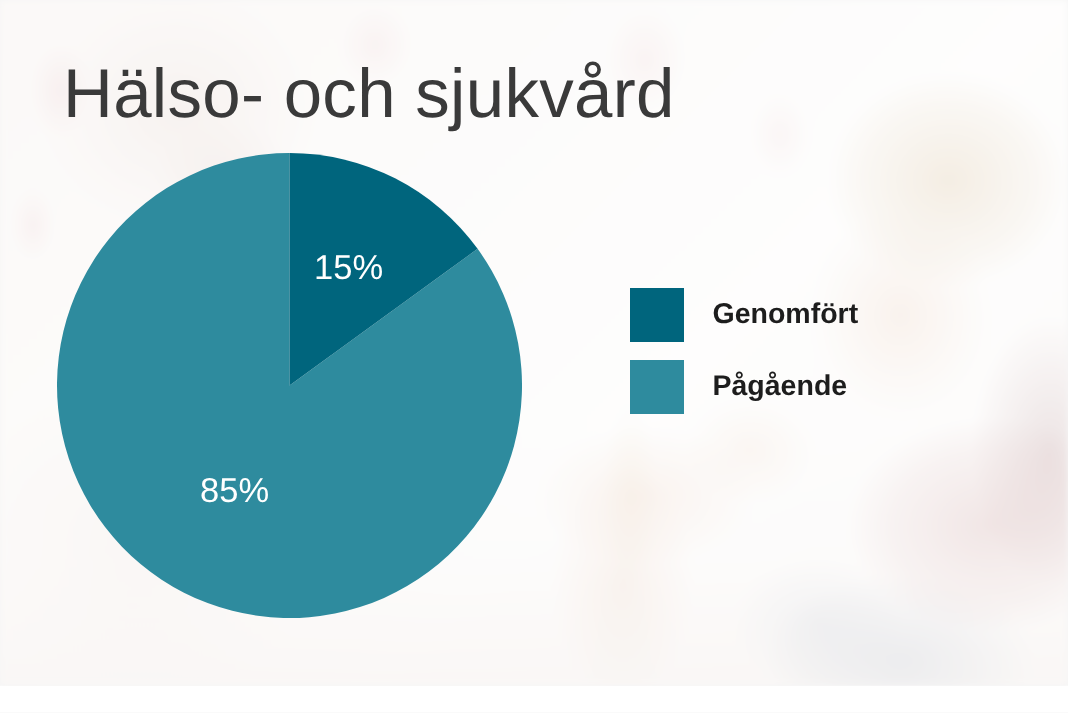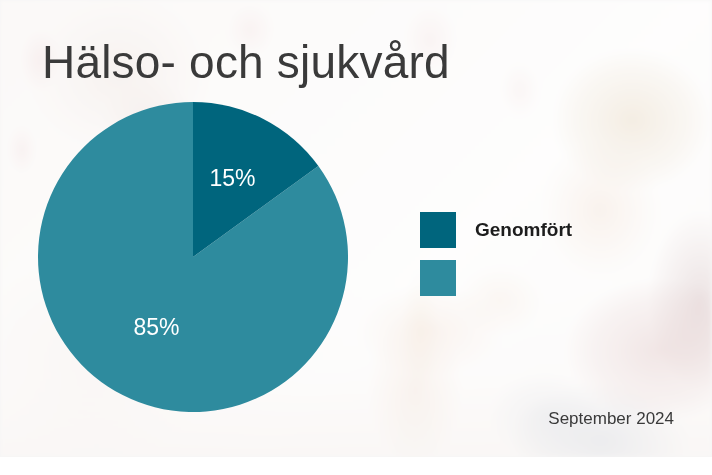--- a/index.html
+++ b/index.html
@@ -86,21 +86,21 @@
     font-family: "Liberation Sans", sans-serif;
     font-size: 23px;
     font-weight: 400;
     fill: #ffffff;
   }
 
   
   .legend {
     position: absolute;
     left: 420px;
-    top: 206px;
+    top: 186px;
   }
   .legend-row {
     display: flex;
     align-items: center;
     height: 48px;
   }
   .legend-swatch {
     width: 36px;
     height: 36px;
     flex: 0 0 36px;
@@ -145,18 +145,18 @@
     </svg>
   </div>
 
   <div class="legend">
     <div class="legend-row">
       <span class="legend-swatch" id="sw0" style="background: rgb(0, 101, 125);"></span>
       <span class="legend-label">Genomfört</span>
     </div>
     <div class="legend-row">
       <span class="legend-swatch" id="sw1" style="background: rgb(46, 139, 158);"></span>
+      <span class="legend-label">Pågående</span>
     </div>
   </div>
 
-  <div class="footer-date">September 2024</div>
 
 </div>
 
 </body></html>

